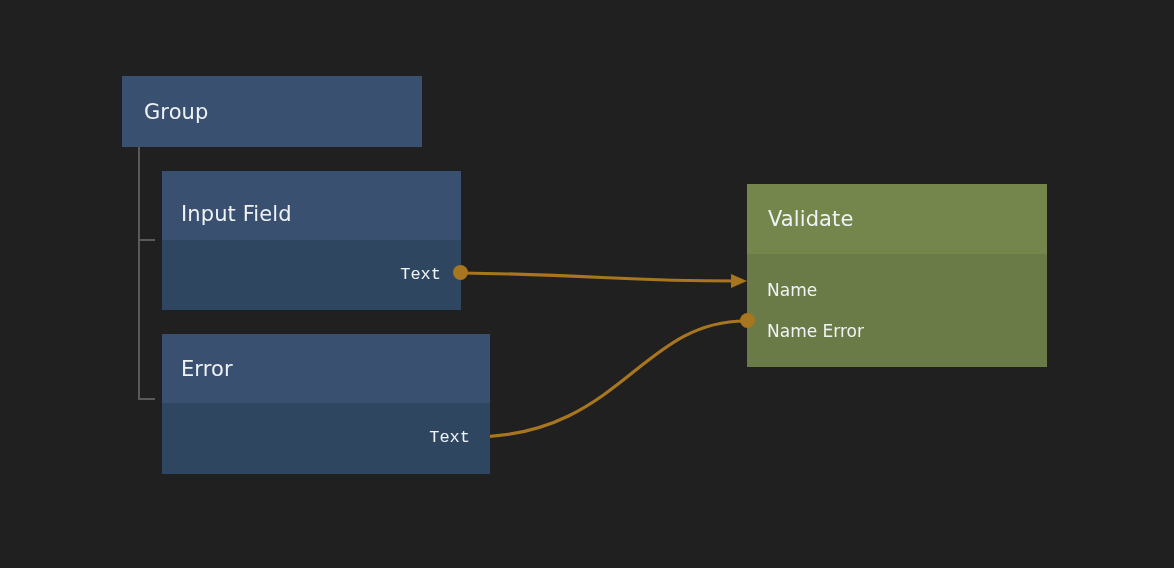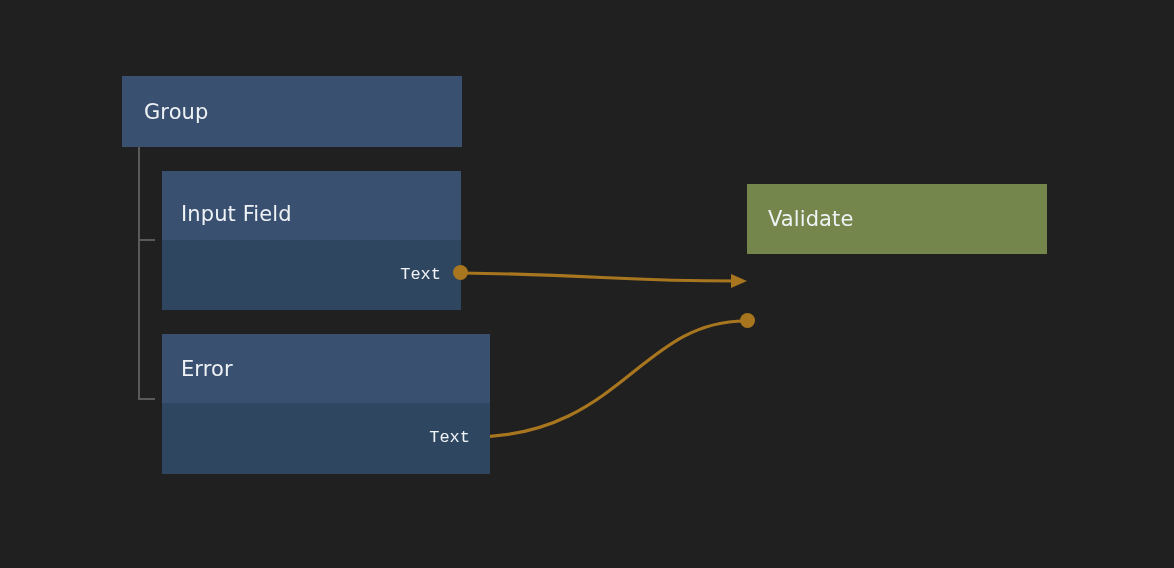--- a/index.html
+++ b/index.html
@@ -95,21 +95,21 @@
 
   <svg id="wires" viewBox="0 0 1174 568" xmlns="http://www.w3.org/2000/svg">
 
     <path d="M 462,273 C 600,275 620,281 737,281" fill="none" stroke="#a8761f" stroke-width="3.2" stroke-linecap="round"></path>
     <polygon points="747,281 731,274 731,288" fill="#a8761f"></polygon>
 
     <path d="M 745,321 C 640,321 620,437 472,437" fill="none" stroke="#a8761f" stroke-width="3.2" stroke-linecap="round"></path>
     <polygon points="461,437 478,430 478,444" fill="#a8761f"></polygon>
   </svg>
 
-  <div class="node node-blue" style="left:122px; top:76px; width:340px;">
+  <div class="node node-blue" style="left:122px; top:76px; width:300px;">
     <div class="node-header" style="height:71px; padding:0 0 0 22px;">
       <span class="node-title">Group</span>
     </div>
   </div>
 
   <div class="node node-blue" style="left:162px; top:171px; width:299px;">
     <div class="node-header" style="height:69px; padding:16px 0 0 19px;">
       <span class="node-title">Input Field</span>
     </div>
     <div class="node-body" style="height:70px;">
@@ -124,16 +124,20 @@
     </div>
     <div class="node-body" style="height:71px;">
       <span class="port port-out" style="top:26px;">Text</span>
     </div>
   </div>
 
   <div class="node node-green" style="left:747px; top:184px; width:300px;">
     <div class="node-header" style="height:70px; padding:0 0 0 21px;">
       <span class="node-title">Validate</span>
     </div>
+    <div class="node-body" style="height:113px;">
+      <span class="port port-in" style="top:28px;">Name</span>
+      <span class="port port-in" style="top:69px;">Name Error</span>
+    </div>
   </div>
   <div class="port-dot" style="left:740px; top:313px;"></div>
 
 </div>
 
 </body></html>

